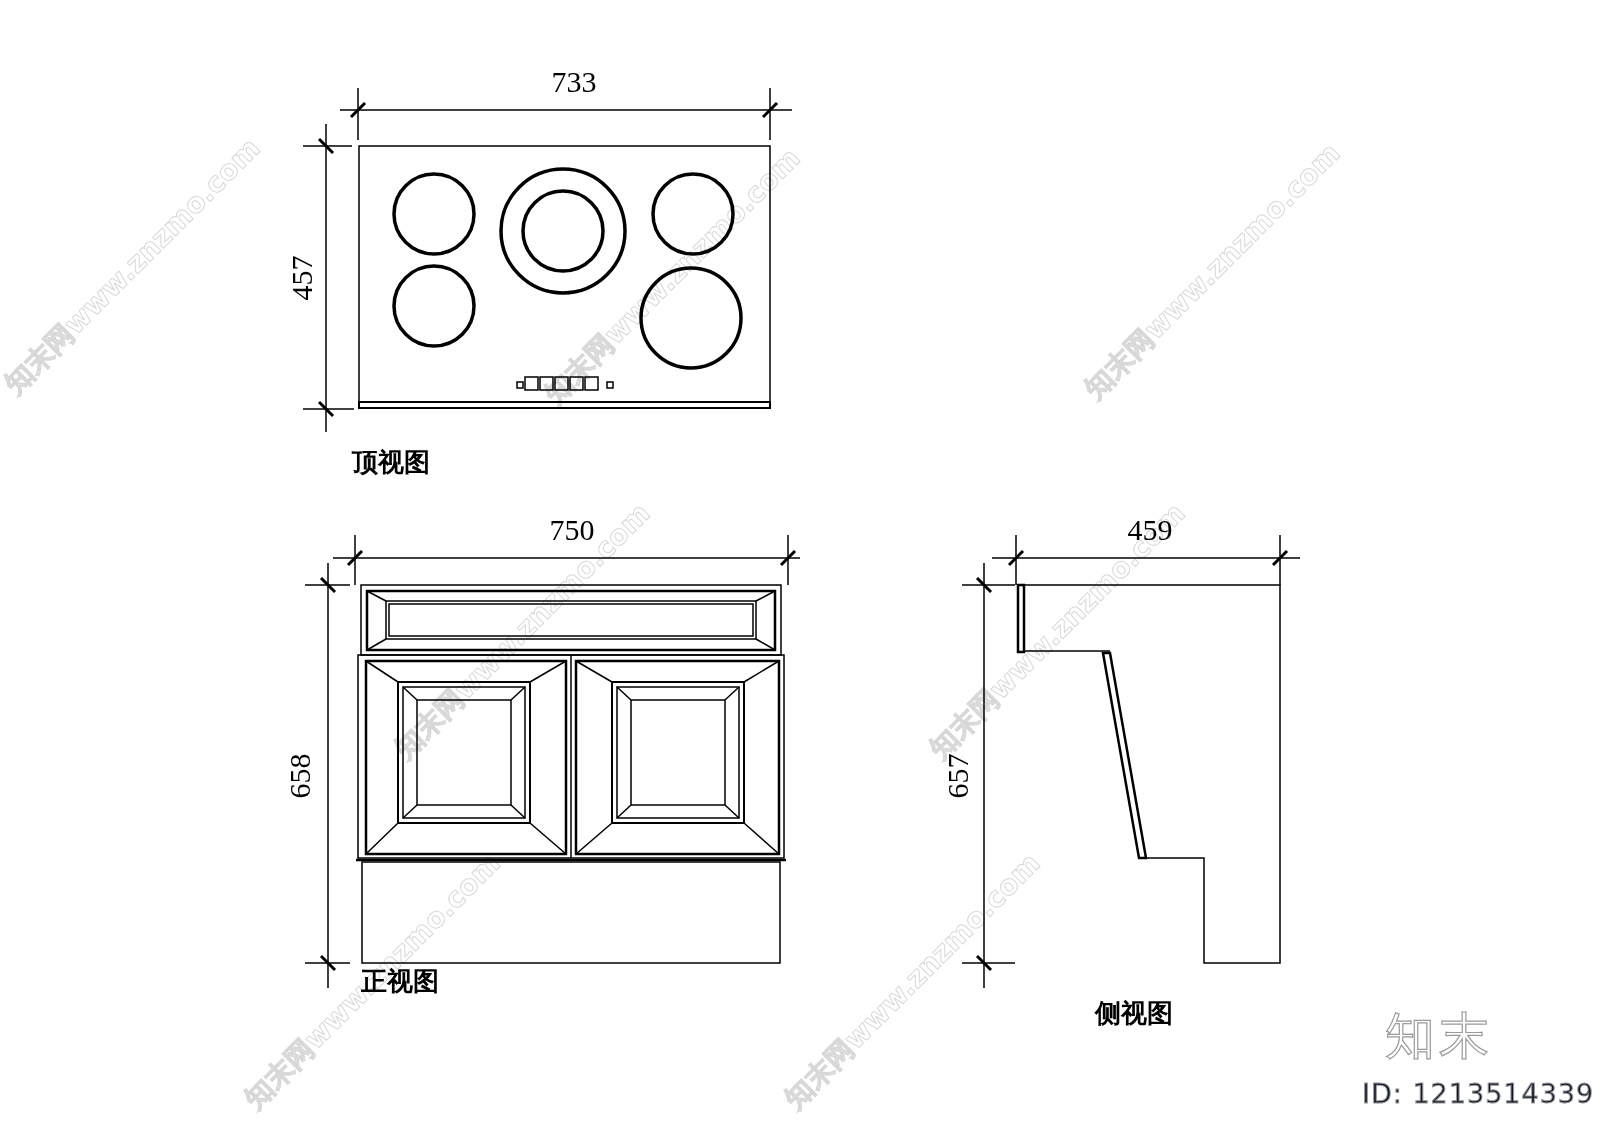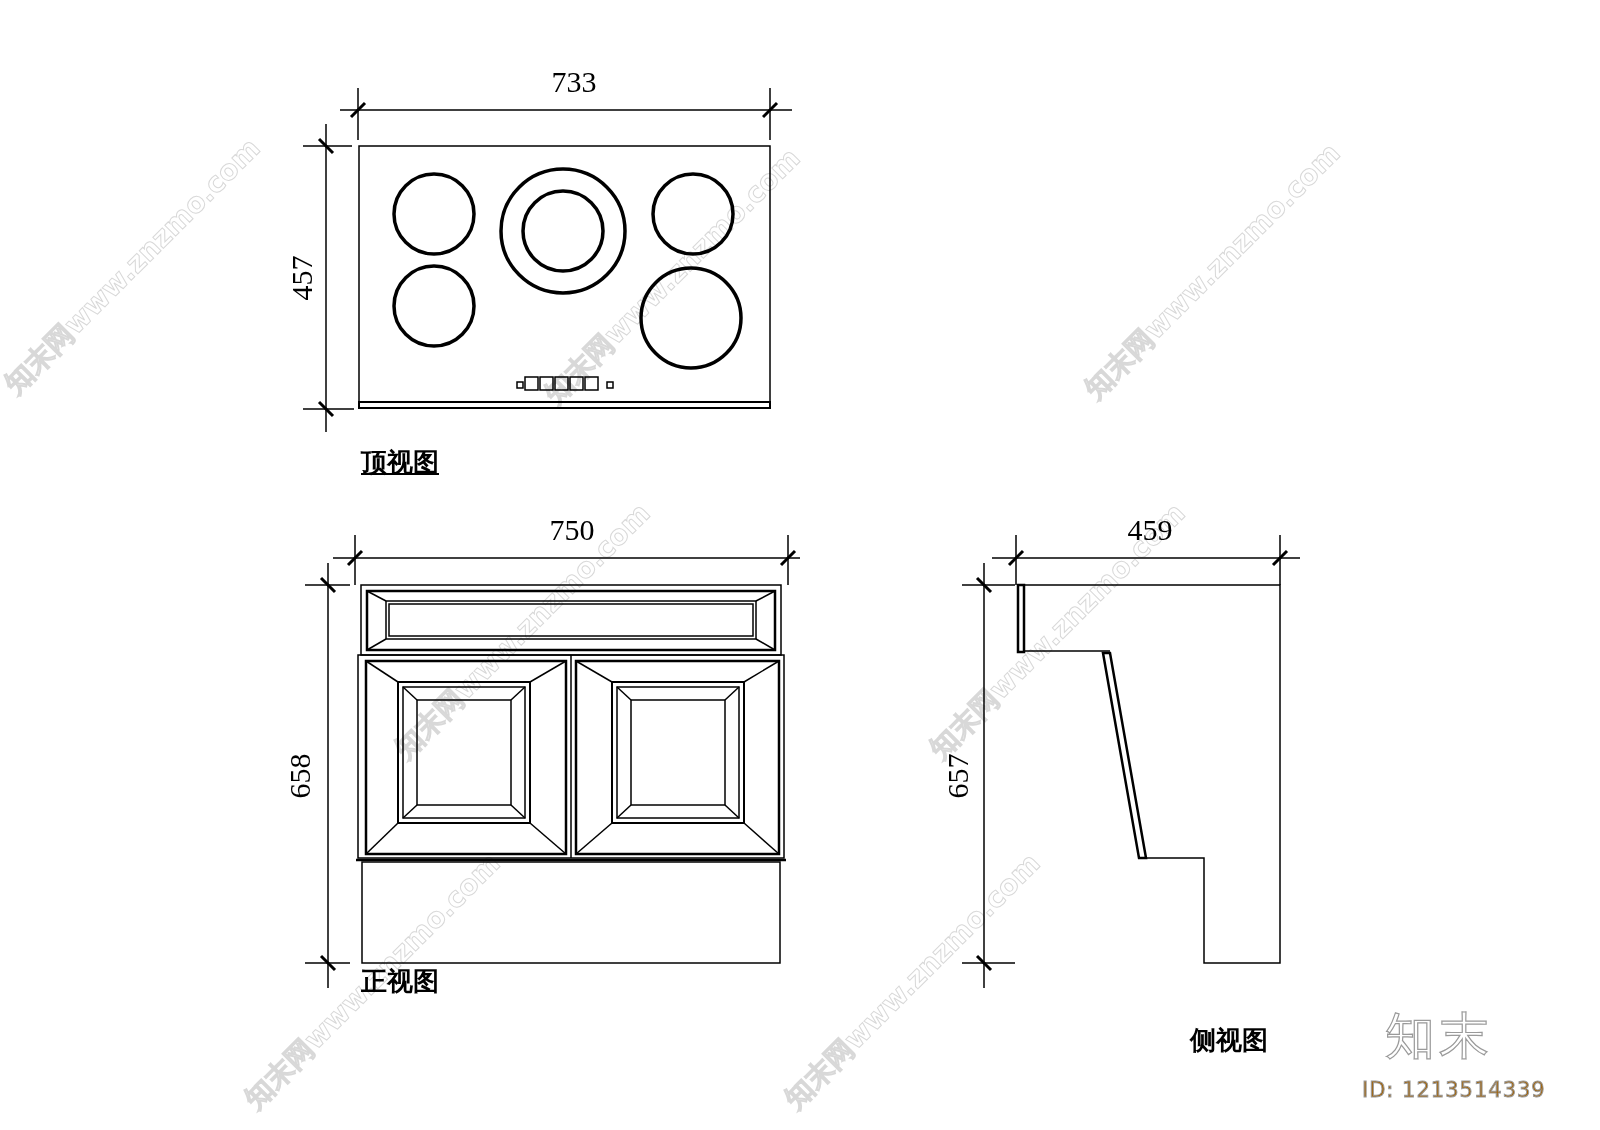--- a/index.html
+++ b/index.html
@@ -1,21 +1,21 @@
 <!DOCTYPE html>
 <html><head>
   <meta charset="utf-8">
   <style>
     html, body { margin: 0; padding: 0; background: #ffffff; }
     body { width: 1600px; height: 1130px; position: relative; overflow: hidden; font-family: "DejaVu Serif", serif; }
     .canvas { position: absolute; left: 0; top: 0; width: 1600px; height: 1130px; }
     .dim { font-family: "Liberation Serif", "DejaVu Serif", serif; font-size: 30px; fill: #000; }
     .caption { position: absolute; font-family: "DejaVu Serif", serif; font-size: 26px; font-weight: bold; color: #000; }
     .wm-logo { position: absolute; left: 1385px; top: 1003px; font-family: "DejaVu Sans", sans-serif; font-size: 50px; color: #fff; -webkit-text-stroke: 1.2px #9a9a9a; letter-spacing: 4px; text-align: right; }
-    .wm-id { position: absolute; left: 1362px; top: 1078px; font-family: "DejaVu Sans", sans-serif; font-size: 21px; color: #a16207; -webkit-text-stroke: 1px #9a9a9a; letter-spacing: 1px; }
+    .wm-id { position: absolute; left: 1362px; top: 1078px; font-family: "DejaVu Sans", sans-serif; font-size: 27px; color: #0f172a; -webkit-text-stroke: 1px #9a9a9a; letter-spacing: 1px; }
     .wm-diag { position: absolute; font-family: "DejaVu Sans", sans-serif; font-size: 28px; font-weight: bold; color: #fff; -webkit-text-stroke: 1px #d8d8d8; transform-origin: left center; white-space: nowrap; }
   </style>
 </head>
 <body>
 
 <div class="canvas">
 
   <div class="wm-diag" style="left:10px; top:370px; transform: rotate(-45deg);">知末网www.znzmo.com</div>
   <div class="wm-diag" style="left:550px; top:380px; transform: rotate(-45deg);">知末网www.znzmo.com</div>
   <div class="wm-diag" style="left:1090px; top:375px; transform: rotate(-45deg);">知末网www.znzmo.com</div>
@@ -140,20 +140,20 @@
     </g>
 
     <text class="dim" x="574" y="92" text-anchor="middle" id="t-top-w">733</text>
     <text class="dim" x="312" y="278" text-anchor="middle" transform="rotate(-90 312 278)" id="t-top-h">457</text>
     <text class="dim" x="572" y="540" text-anchor="middle" id="t-front-w">750</text>
     <text class="dim" x="310" y="776" text-anchor="middle" transform="rotate(-90 310 776)" id="t-front-h">658</text>
     <text class="dim" x="1150" y="540" text-anchor="middle" id="t-side-w">459</text>
     <text class="dim" x="968" y="776" text-anchor="middle" transform="rotate(-90 968 776)" id="t-side-h">657</text>
   </svg>
 
-  <div class="caption" style="left:361px; top:445px;text-decoration:underline;">顶视图</div>
+  <div class="caption" style="left:352px; top:445px;">顶视图</div>
   <div class="caption" style="left:361px; top:964px;">正视图</div>
-  <div class="caption" style="left:1190px; top:996px;margin-top:27px;">侧视图</div>
+  <div class="caption" style="left:1095px; top:996px;">侧视图</div>
 
   <div class="wm-logo">知末</div>
   <div class="wm-id">ID: 1213514339</div>
 
 </div>
 
 </body></html>

